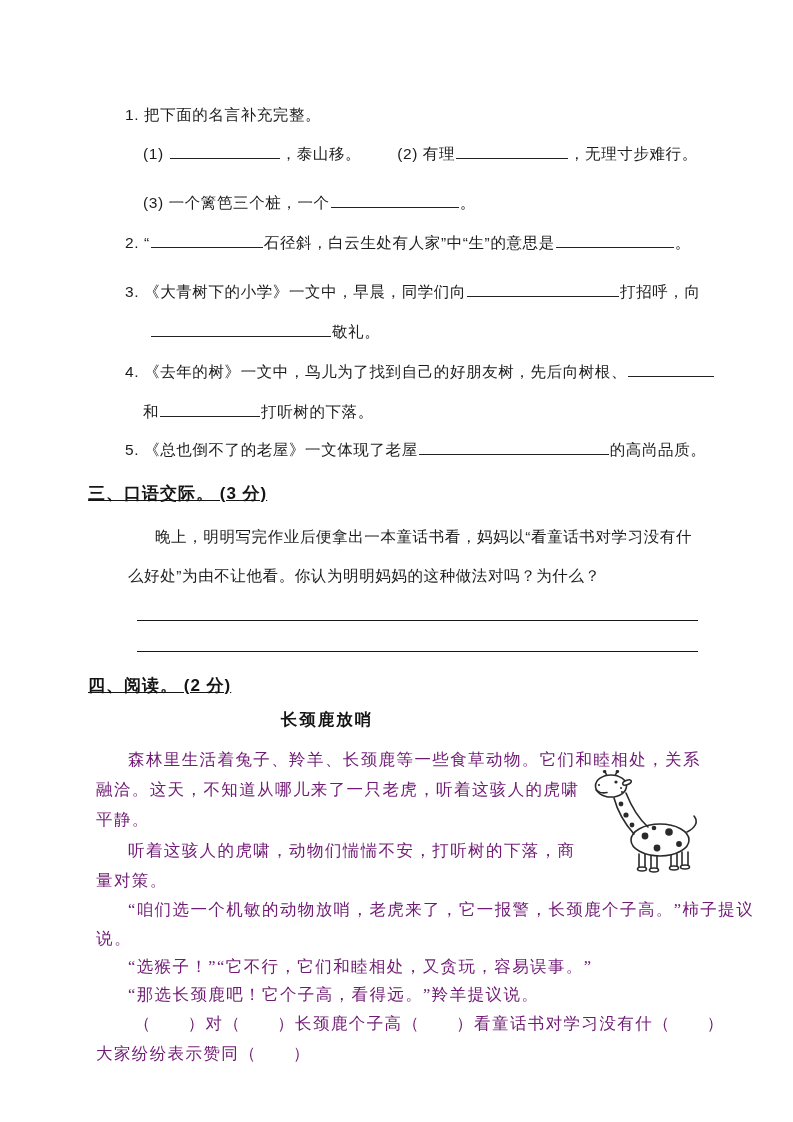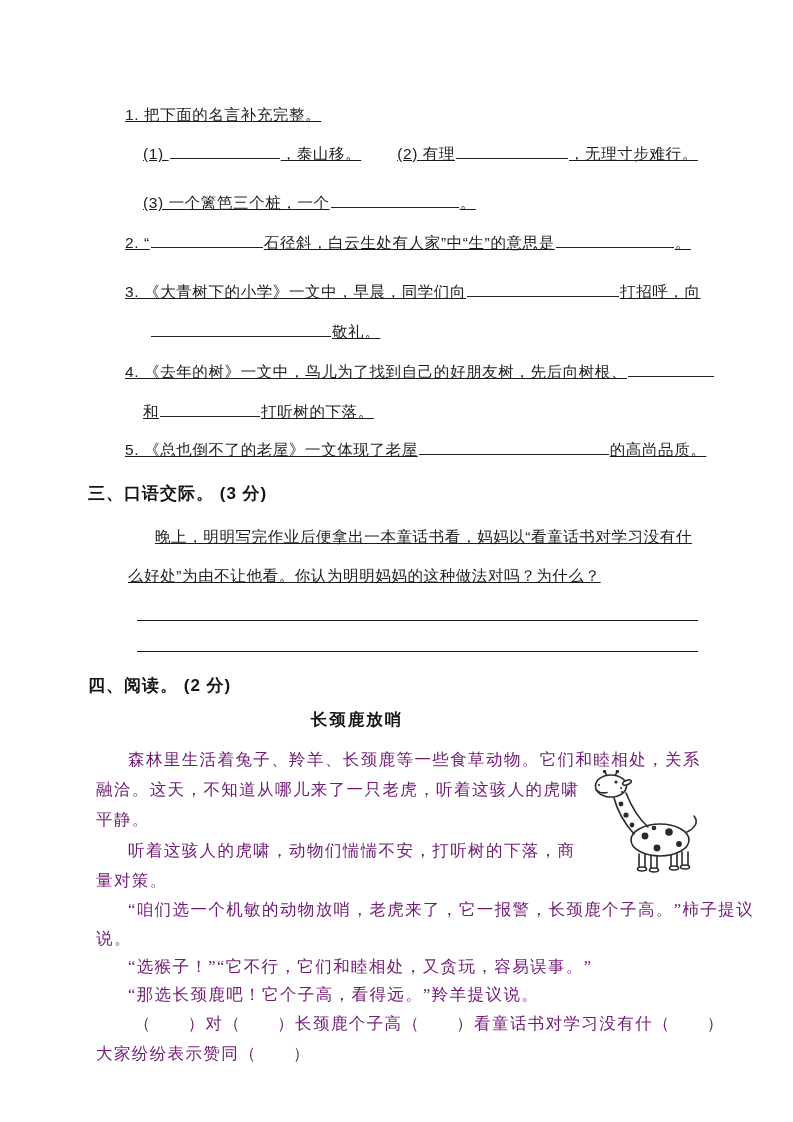--- a/index.html
+++ b/index.html
@@ -1,25 +1,25 @@
 <!DOCTYPE html>
 <html><head>
 <meta charset="utf-8">
 <style>
   html,body{margin:0;padding:0;background:#ffffff;}
   .page{position:relative;width:793px;height:1122px;background:#fff;color:#1c1c1c;overflow:hidden;}
   
-  .ln{position:absolute;white-space:nowrap;font:15.5px/1.35 "Liberation Sans","DejaVu Sans",sans-serif;letter-spacing:.6px;color:#1c1c1c;text-decoration:underline;}
+  .ln{position:absolute;white-space:nowrap;font:15.5px/1.35 "Liberation Sans","DejaVu Sans",sans-serif;letter-spacing:.6px;color:#1c1c1c;}
   .blank{display:inline-block;height:1.02em;border-bottom:1.6px solid #232323;margin:0 1px;vertical-align:baseline;}
   .gap{display:inline-block;height:1px;}
   
-  .hd{position:absolute;white-space:nowrap;font:700 17px/1.3 "Liberation Sans","DejaVu Sans",sans-serif;letter-spacing:1px;color:#151515;}
+  .hd{position:absolute;white-space:nowrap;font:700 17px/1.3 "Liberation Sans","DejaVu Sans",sans-serif;letter-spacing:1px;color:#151515;text-decoration:underline;}
   
   .kai{position:absolute;white-space:nowrap;font:16.5px/1.3 "Liberation Serif","DejaVu Serif",serif;letter-spacing:1.4px;color:#701a75;}
-  .rtitle{position:absolute;left:0;width:654px;text-align:center;font:700 16.5px/1.3 "Liberation Sans","DejaVu Sans",sans-serif;letter-spacing:2px;color:#151515;margin-left:30px;}
+  .rtitle{position:absolute;left:0;width:654px;text-align:center;font:700 16.5px/1.3 "Liberation Sans","DejaVu Sans",sans-serif;letter-spacing:2px;color:#151515;}
   .ansline{position:absolute;left:137px;width:561px;height:0;border-top:1.8px solid #161616;}
   .giraffe{position:absolute;left:586px;top:770px;width:124px;height:104px;}
 </style>
 </head>
 <body>
 
 <div class="page">
 
   <div>
     <div class="ln" style="left:125px;top:105px">1. 把下面的名言补充完整。</div>

